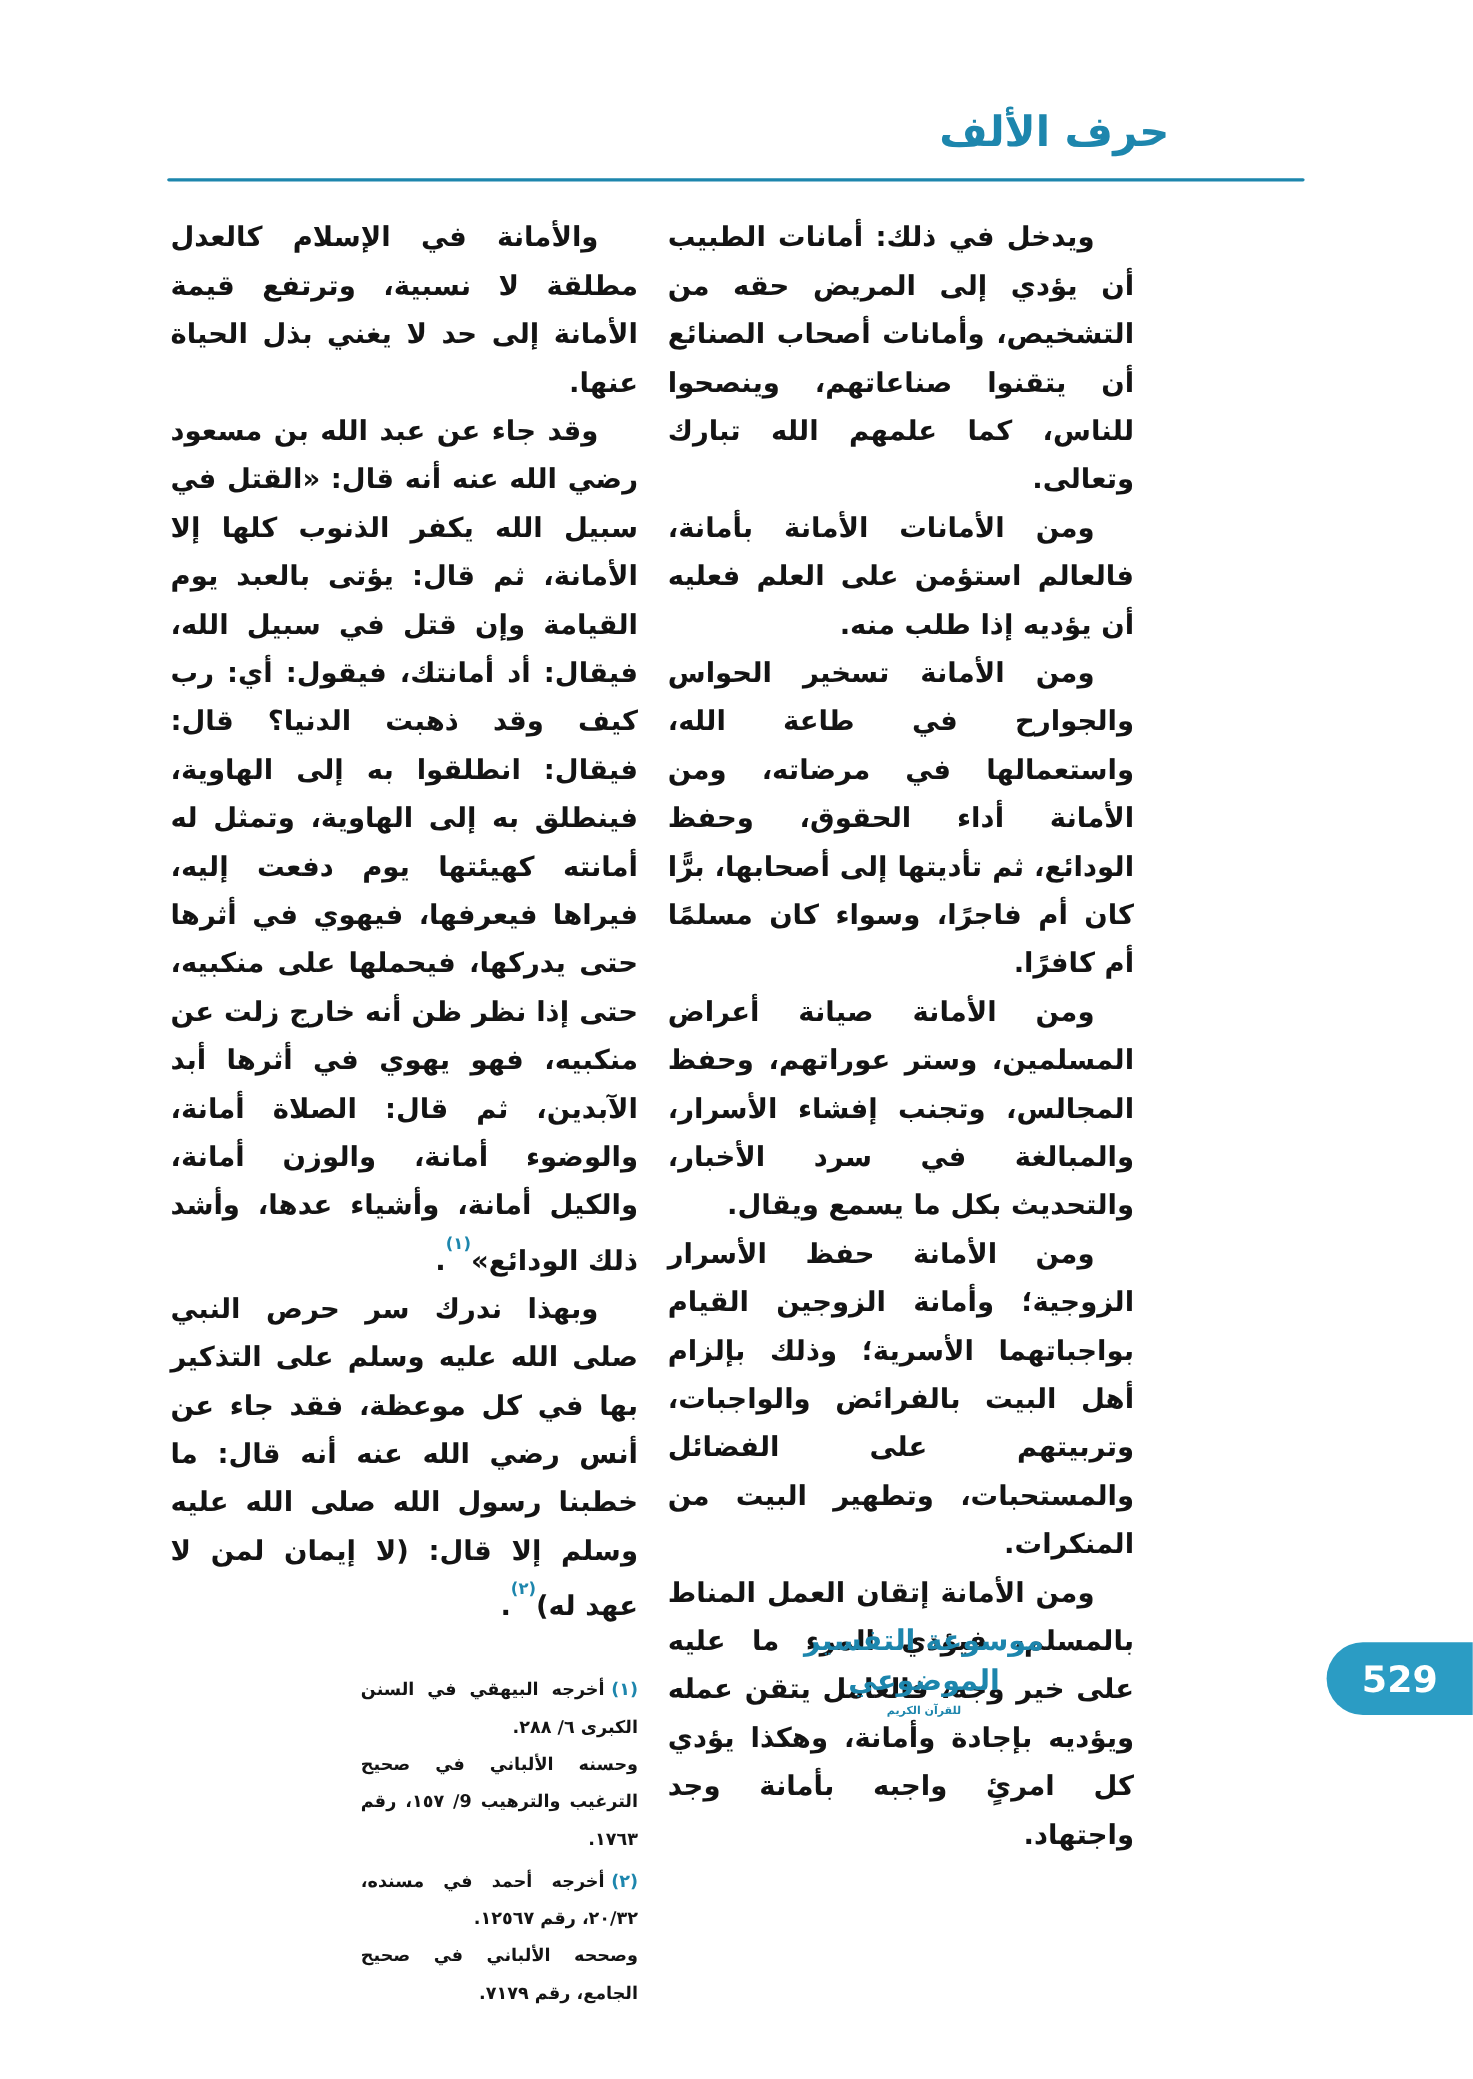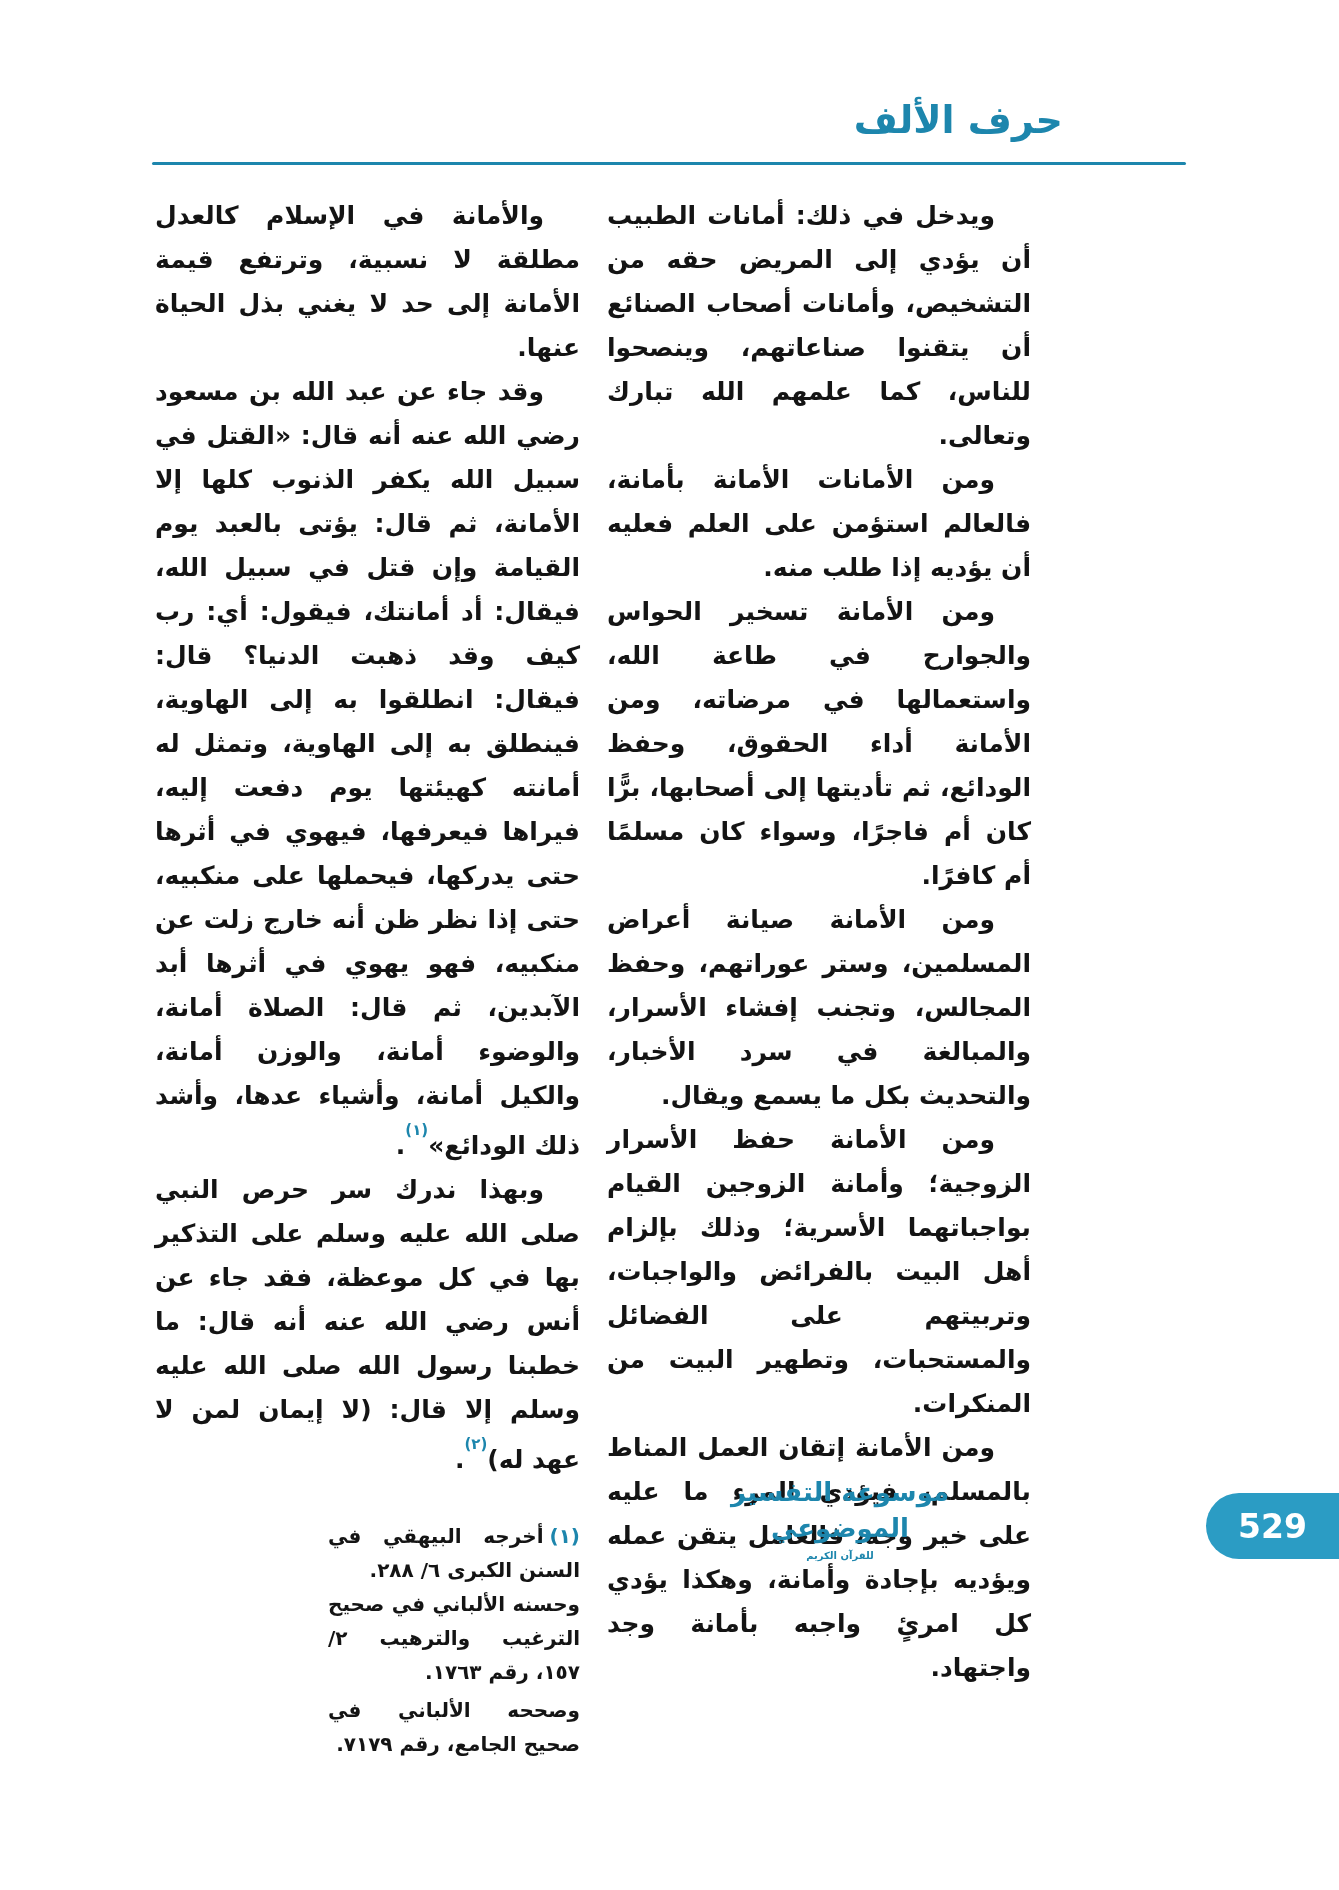--- a/index.html
+++ b/index.html
@@ -43,21 +43,21 @@
   .fnref {
     color:var(--accent,#1d86ad);
     font-size:15px;
     position:relative;
     top:-10px;
     font-weight:bold;
   }
   .footnotes {
     width:252px;
     margin-top:36px;
-    font-size:20px;
+    font-size:16px;
     line-height:34px;
     font-weight:bold;
     text-align:justify;
   }
   .footnote { margin-bottom:4px; }
   .fn-marker { color:var(--accent,#1d86ad); margin-left:6px; }
   .logo {
     position:absolute;
     top:1462px; right:349px;
     width:300px;
@@ -112,23 +112,26 @@
     </p>
     <p class="para">
       <span>وبهذا ندرك سر حرص النبي صلى الله عليه وسلم على التذكير بها في كل موعظة، فقد جاء عن أنس رضي الله عنه أنه قال: ما خطبنا رسول الله صلى الله عليه وسلم إلا قال: (لا إيمان لمن لا عهد له)</span><sup class="fnref">(٢)</sup><span>.</span>
     </p>
 
     <div class="footnotes">
       <div class="footnote">
         <div class="fn-line">
           <span class="fn-marker">(١)</span><span>أخرجه البيهقي في السنن الكبرى ٦/ ٢٨٨.</span>
         </div>
-        <div class="fn-line">وحسنه الألباني في صحيح الترغيب والترهيب ٢/ ١٥٧، رقم ١٧٦٣.</div>
+        <div class="fn-line">وحسنه الألباني في صحيح الترغيب والترهيب 9/ ١٥٧، رقم ١٧٦٣.</div>
       </div>
       <div class="footnote">
+        <div class="fn-line">
+          <span class="fn-marker">(٢)</span><span>أخرجه أحمد في مسنده، ٢٠/٣٢، رقم ١٢٥٦٧.</span>
+        </div>
         <div class="fn-line">وصححه الألباني في صحيح الجامع، رقم ٧١٧٩.</div>
       </div>
     </div>
   </section>
 
   <div class="logo">
     <div class="logo-main">موسوعة التفسير الموضوعي</div>
     <div class="logo-sub">للقرآن الكريم</div>
   </div>
 

